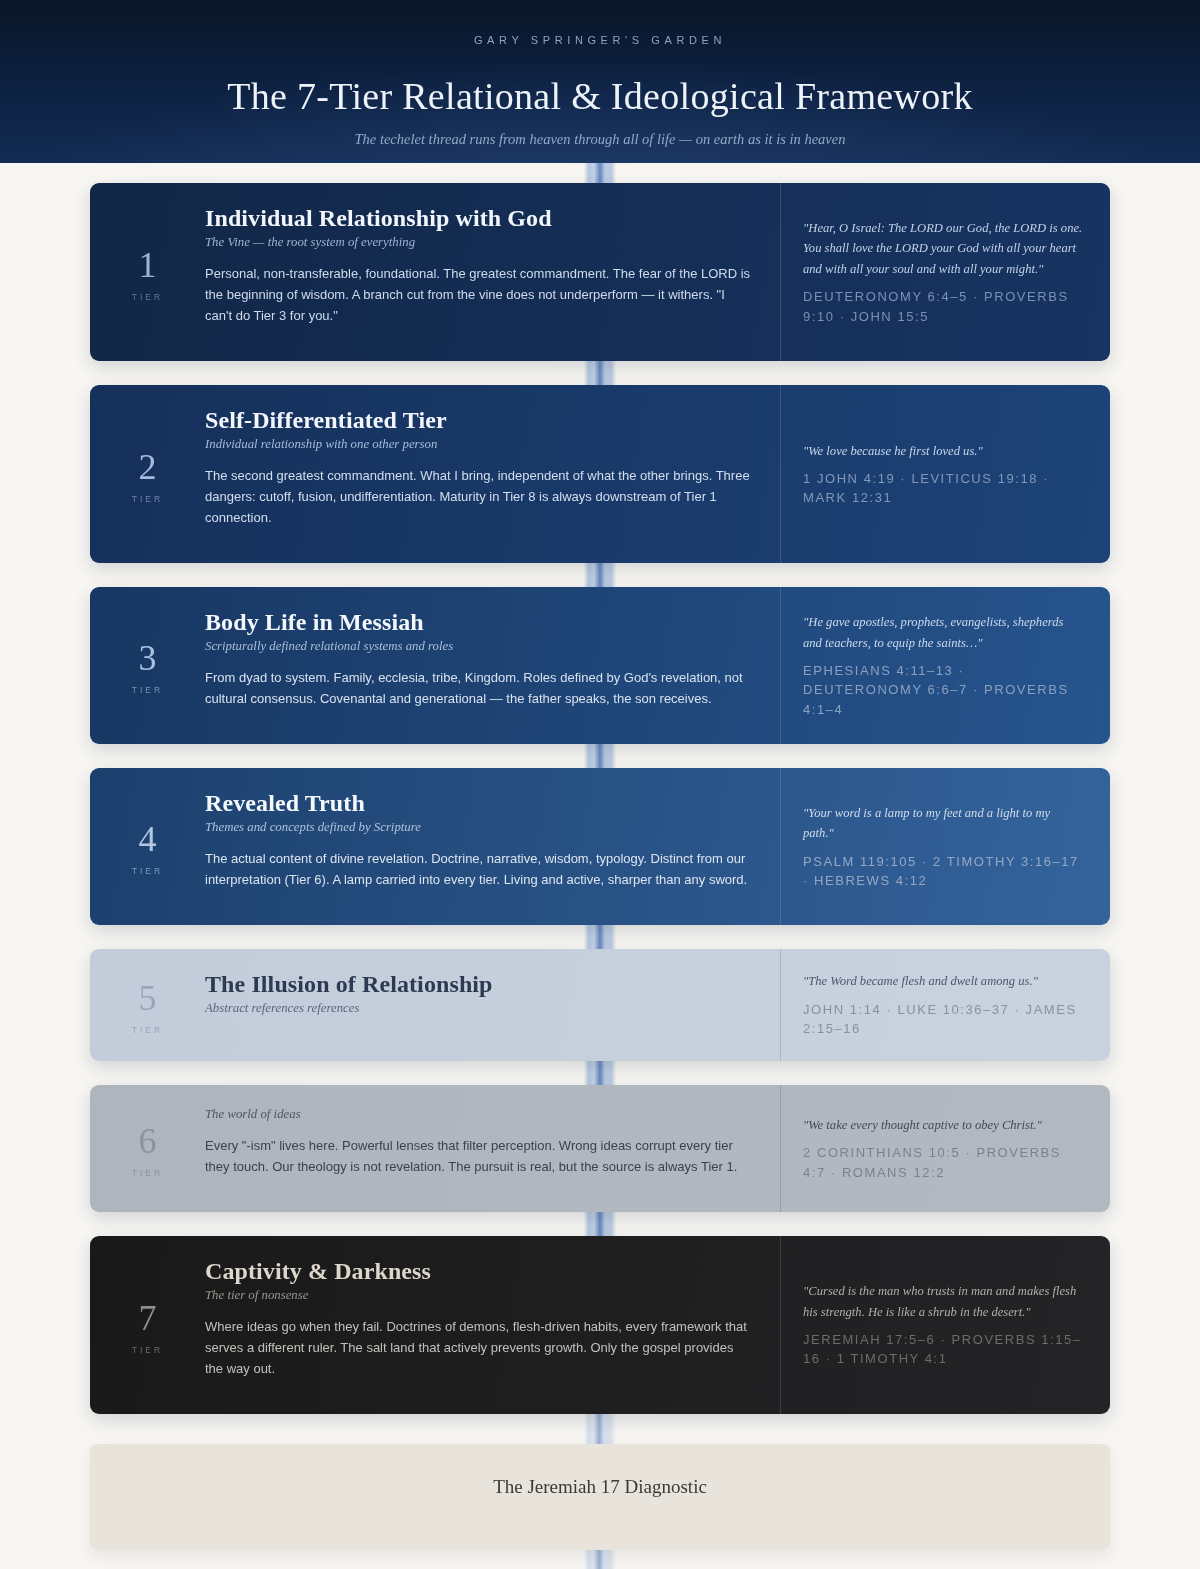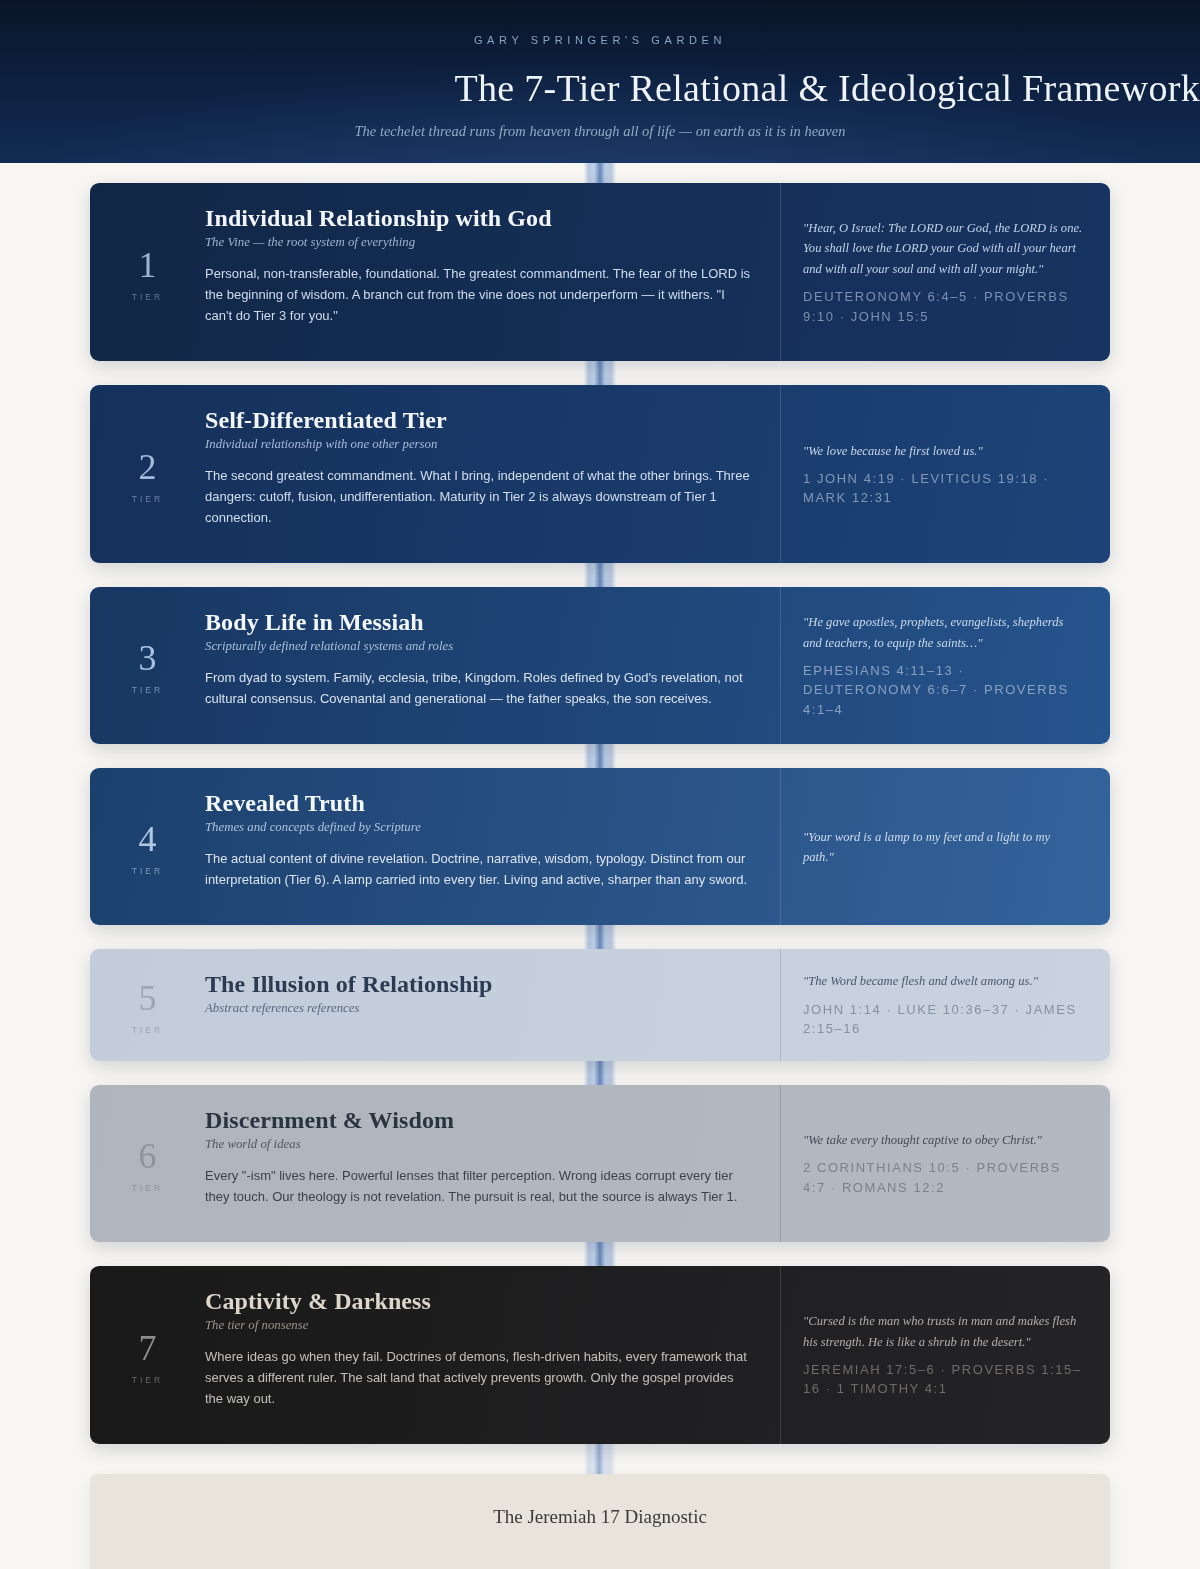--- a/index.html
+++ b/index.html
@@ -63,27 +63,26 @@
     padding-top: 34px;
   }
   .eyebrow {
     font-size: 11px;
     letter-spacing: 4.6px;
     color: #8ba3c4;
     text-transform: uppercase;
     font-family: "Liberation Sans", sans-serif;
   }
   .masthead h1 {
-    margin: 20px 0 0 0;
+    margin: 28px 0 0 0;
     font-family: "Liberation Serif", serif;
     font-weight: 400;
     font-size: 38px;
     color: #eef3fa;
     letter-spacing: 0.3px;
-    text-align: right;
   }
   .masthead .tagline {
     margin-top: 13px;
     font-family: "Liberation Serif", serif;
     font-style: italic;
     font-size: 14.5px;
     color: #93a9c6;
   }
 
   
@@ -288,21 +287,21 @@
     </section>
 
     <section class="tier t2">
       <div class="tier-num-col">
         <div class="tier-num">2</div>
         <div class="tier-word">TIER</div>
       </div>
       <div class="tier-body">
         <h2 class="tier-title">Self-Differentiated Tier</h2>
         <div class="tier-sub">Individual relationship with one other person</div>
-        <p class="tier-desc">The second greatest commandment. What I bring, independent of what the other brings. Three dangers: cutoff, fusion, undifferentiation. Maturity in Tier 2 is always downstream of Tier 1 connection.</p>
+        <p class="tier-desc">The second greatest commandment. What I bring, independent of what the other brings. Three dangers: cutoff, fusion, undifferentiation. Maturity in Tier 8 is always downstream of Tier 1 connection.</p>
       </div>
       <aside class="tier-scripture">
         <div class="scripture-quote">"We love because he first loved us."</div>
         <div class="scripture-refs">1 JOHN 4:19 · LEVITICUS 19:18 · MARK 12:31</div>
       </aside>
     </section>
 
     <section class="tier t3">
       <div class="tier-num-col">
         <div class="tier-num">3</div>
@@ -324,20 +323,21 @@
         <div class="tier-num">4</div>
         <div class="tier-word">TIER</div>
       </div>
       <div class="tier-body">
         <h2 class="tier-title">Revealed Truth</h2>
         <div class="tier-sub">Themes and concepts defined by Scripture</div>
         <p class="tier-desc">The actual content of divine revelation. Doctrine, narrative, wisdom, typology. Distinct from our interpretation (Tier 6). A lamp carried into every tier. Living and active, sharper than any sword.</p>
       </div>
       <aside class="tier-scripture">
         <div class="scripture-quote">"Your word is a lamp to my feet and a light to my path."</div>
+        <div class="scripture-refs">PSALM 119:105 · 2 TIMOTHY 3:16–17 · HEBREWS 4:12</div>
       </aside>
     </section>
 
     <section class="tier t5">
       <div class="tier-num-col">
         <div class="tier-num">5</div>
         <div class="tier-word">TIER</div>
       </div>
       <div class="tier-body">
         <h2 class="tier-title">The Illusion of Relationship</h2>
@@ -348,21 +348,20 @@
         <div class="scripture-refs">JOHN 1:14 · LUKE 10:36–37 · JAMES 2:15–16</div>
       </aside>
     </section>
 
     <section class="tier t6">
       <div class="tier-num-col">
         <div class="tier-num">6</div>
         <div class="tier-word">TIER</div>
       </div>
       <div class="tier-body">
-        <h2 class="tier-title">Discernment &amp; Wisdom</h2>
         <div class="tier-sub">The world of ideas</div>
         <p class="tier-desc">Every "-ism" lives here. Powerful lenses that filter perception. Wrong ideas corrupt every tier they touch. Our theology is not revelation. The pursuit is real, but the source is always Tier 1.</p>
       </div>
       <aside class="tier-scripture">
         <div class="scripture-quote">"We take every thought captive to obey Christ."</div>
         <div class="scripture-refs">2 CORINTHIANS 10:5 · PROVERBS 4:7 · ROMANS 12:2</div>
       </aside>
     </section>
 
     <section class="tier t7">

